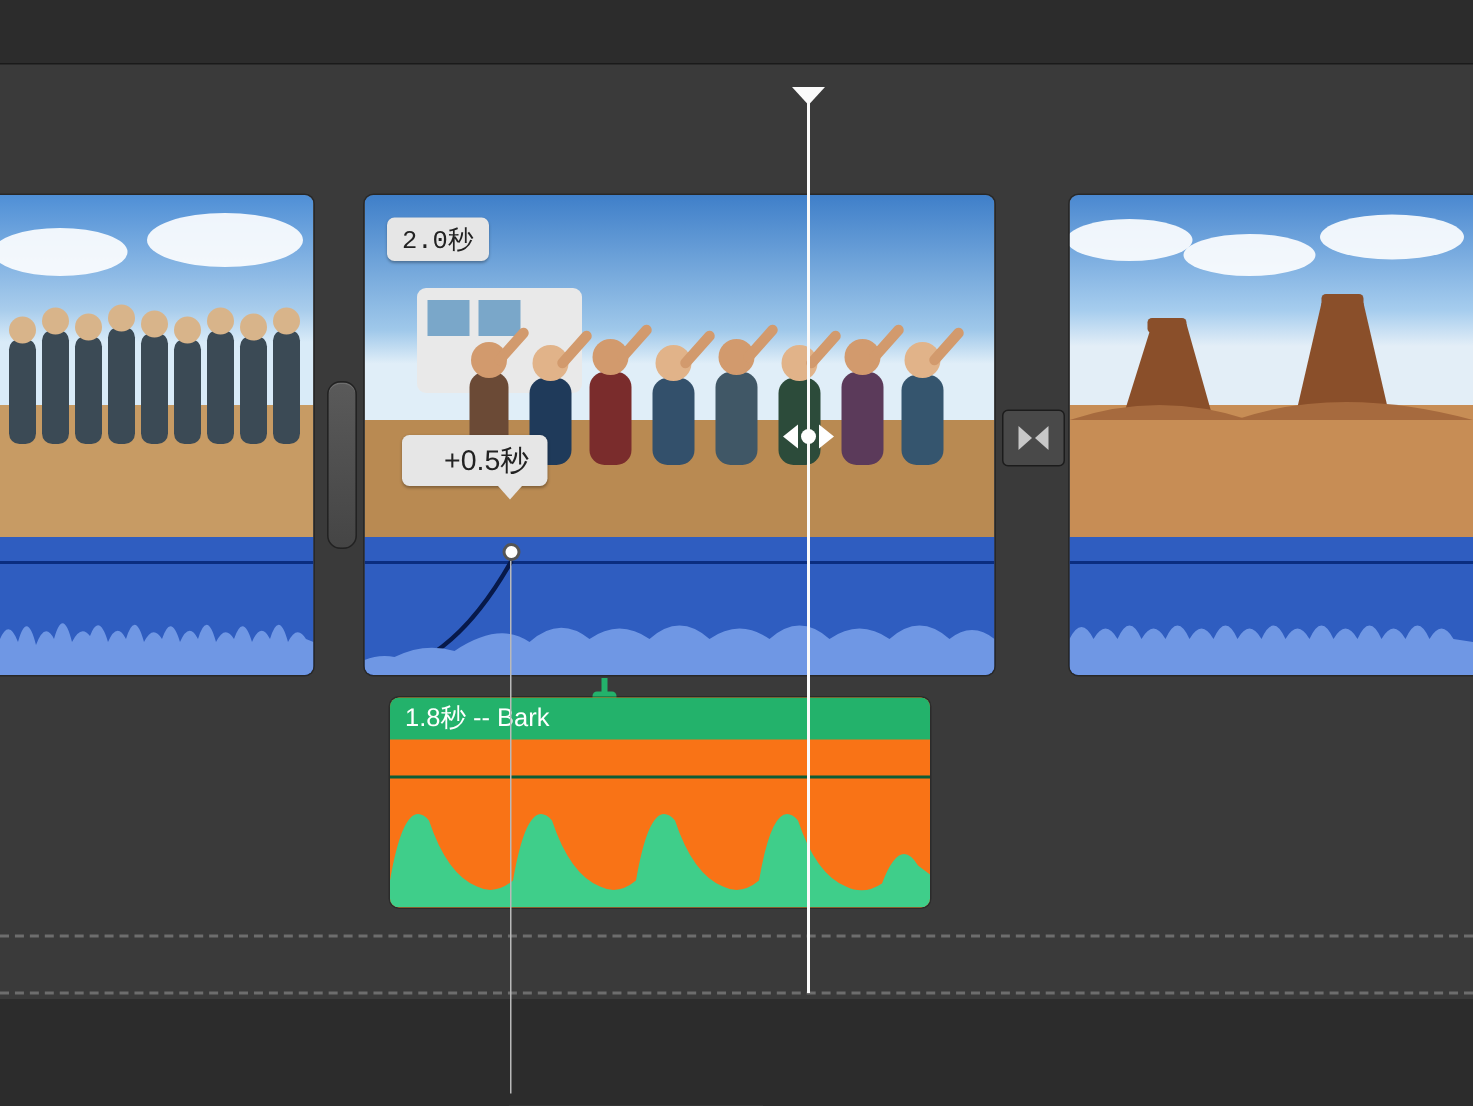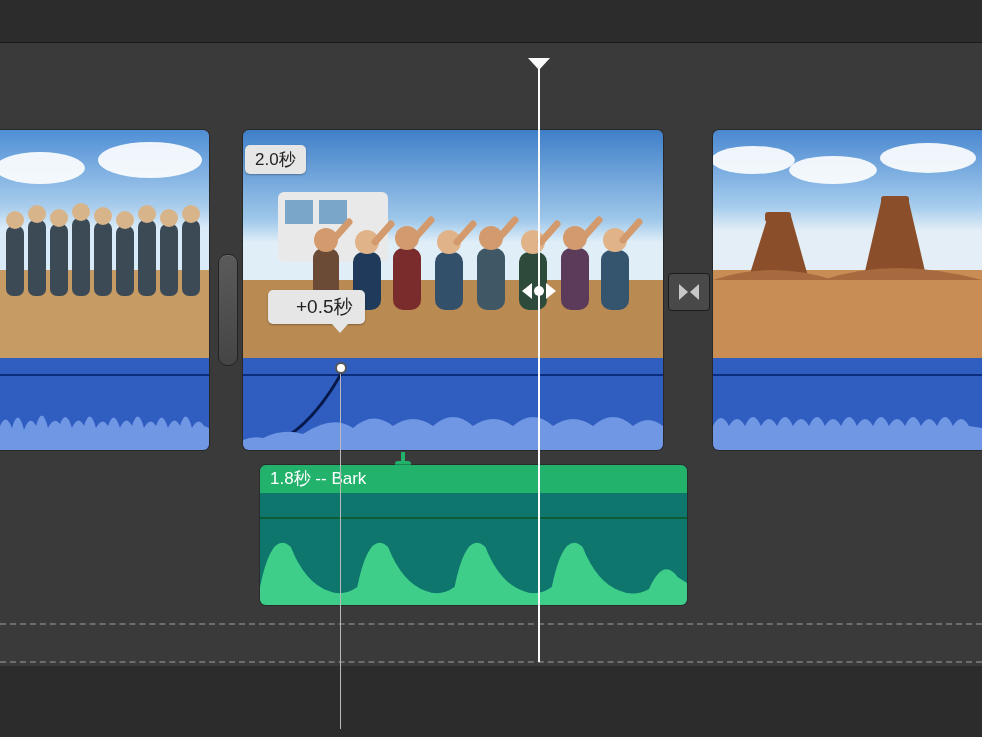--- a/index.html
+++ b/index.html
@@ -24,21 +24,21 @@
 
   .clip3{left:713px;top:130px;width:269px;height:320px;border-radius:6px 0 0 6px;}
   .clip3 .thumb{height:228px;}
   .clip3 .audio-band{top:228px;height:92px;}
 
   .fade-curve{position:absolute;left:0;top:0;width:120px;height:92px;pointer-events:none;}
   .fade-handle-dot{position:absolute;width:12px;height:12px;border-radius:50%;background:#fff;border:2px solid #555;box-sizing:border-box;cursor:ew-resize;z-index:5;}
   .keyframe-line{position:absolute;width:1px;background:#b9b9b9;z-index:4;}
 
   
-  .audio-clip{position:absolute;left:260px;top:465px;width:427px;height:140px;border-radius:6px;background:#0f766e;overflow:hidden;box-shadow:0 0 0 1px rgba(0,0,0,.25);}
+  .audio-clip{position:absolute;left:260px;top:465px;width:360px;height:140px;border-radius:6px;background:#f97316;overflow:hidden;box-shadow:0 0 0 1px rgba(0,0,0,.25);}
   .audio-clip .hdr{position:relative;height:28px;background:#23b26b;color:#fff;font-size:17px;font-weight:500;line-height:28px;padding:0 10px;}
   .audio-clip .vol-line{position:absolute;left:0;right:0;top:52px;height:2px;background:#0b5d36;}
   .audio-clip svg.gw{position:absolute;left:0;bottom:0;width:100%;height:88px;}
   .audio-stem{position:absolute;left:398px;top:452px;width:10px;height:14px;}
   .audio-stem::before{content:"";position:absolute;left:3px;top:0;width:4px;height:14px;background:#23b26b;}
   .audio-stem::after{content:"";position:absolute;left:-3px;bottom:-1px;width:16px;height:6px;background:#23b26b;border-radius:3px 3px 0 0;}
 
   .scroll-handle{position:absolute;left:218px;top:254px;width:18px;height:110px;background:linear-gradient(#5a5a5a,#454545);border-radius:9px;border:1px solid #222;box-shadow:inset 0 1px 0 rgba(255,255,255,.12);}
 
   .playhead{position:absolute;left:538px;top:68px;width:2px;height:594px;background:#fafafa;z-index:30;}
@@ -48,21 +48,21 @@
   .skimmer-handle .tl{border-right:10px solid #fff;margin-right:1px;}
   .skimmer-handle .tr{border-left:10px solid #fff;margin-left:1px;}
   .skimmer-handle .dot{width:10px;height:10px;border-radius:50%;background:#fff;margin:0 1px;}
 
   .trans-box{position:absolute;left:668px;top:273px;width:40px;height:36px;background:#494949;border:1px solid #1c1c1c;border-radius:4px;display:flex;align-items:center;justify-content:center;}
   .trans-box svg{width:24px;height:20px;}
 
   .pill{position:absolute;background:#e6e6e6;color:#222;font-size:19px;font-weight:500;border-radius:5px;padding:4px 12px;box-shadow:0 1px 2px rgba(0,0,0,.3);white-space:nowrap;z-index:40;}
   .pill.small{font-size:17px;padding:3px 10px;}
   .pill .tail{position:absolute;width:0;height:0;}
-  .pill.dur{left:245px;top:145px;}
+  .pill.dur{left:258px;top:145px;font-family:Liberation Mono, monospace;}
   .pill.offset{left:268px;top:290px;padding-left:28px;}
   .pill.offset .tail{left:64px;bottom:-9px;border-left:8px solid transparent;border-right:8px solid transparent;border-top:9px solid #e6e6e6;}
 
   .dashed{position:absolute;left:0;width:100%;height:0;border-top:2px dashed #6d6d6d;}
   .dash1{top:623px;}
   .dash2{top:661px;}
   .solid-bottom{position:absolute;left:0;top:666px;width:100%;height:71px;background:#2c2c2c;}
 </style>
 </head>
 <body>

